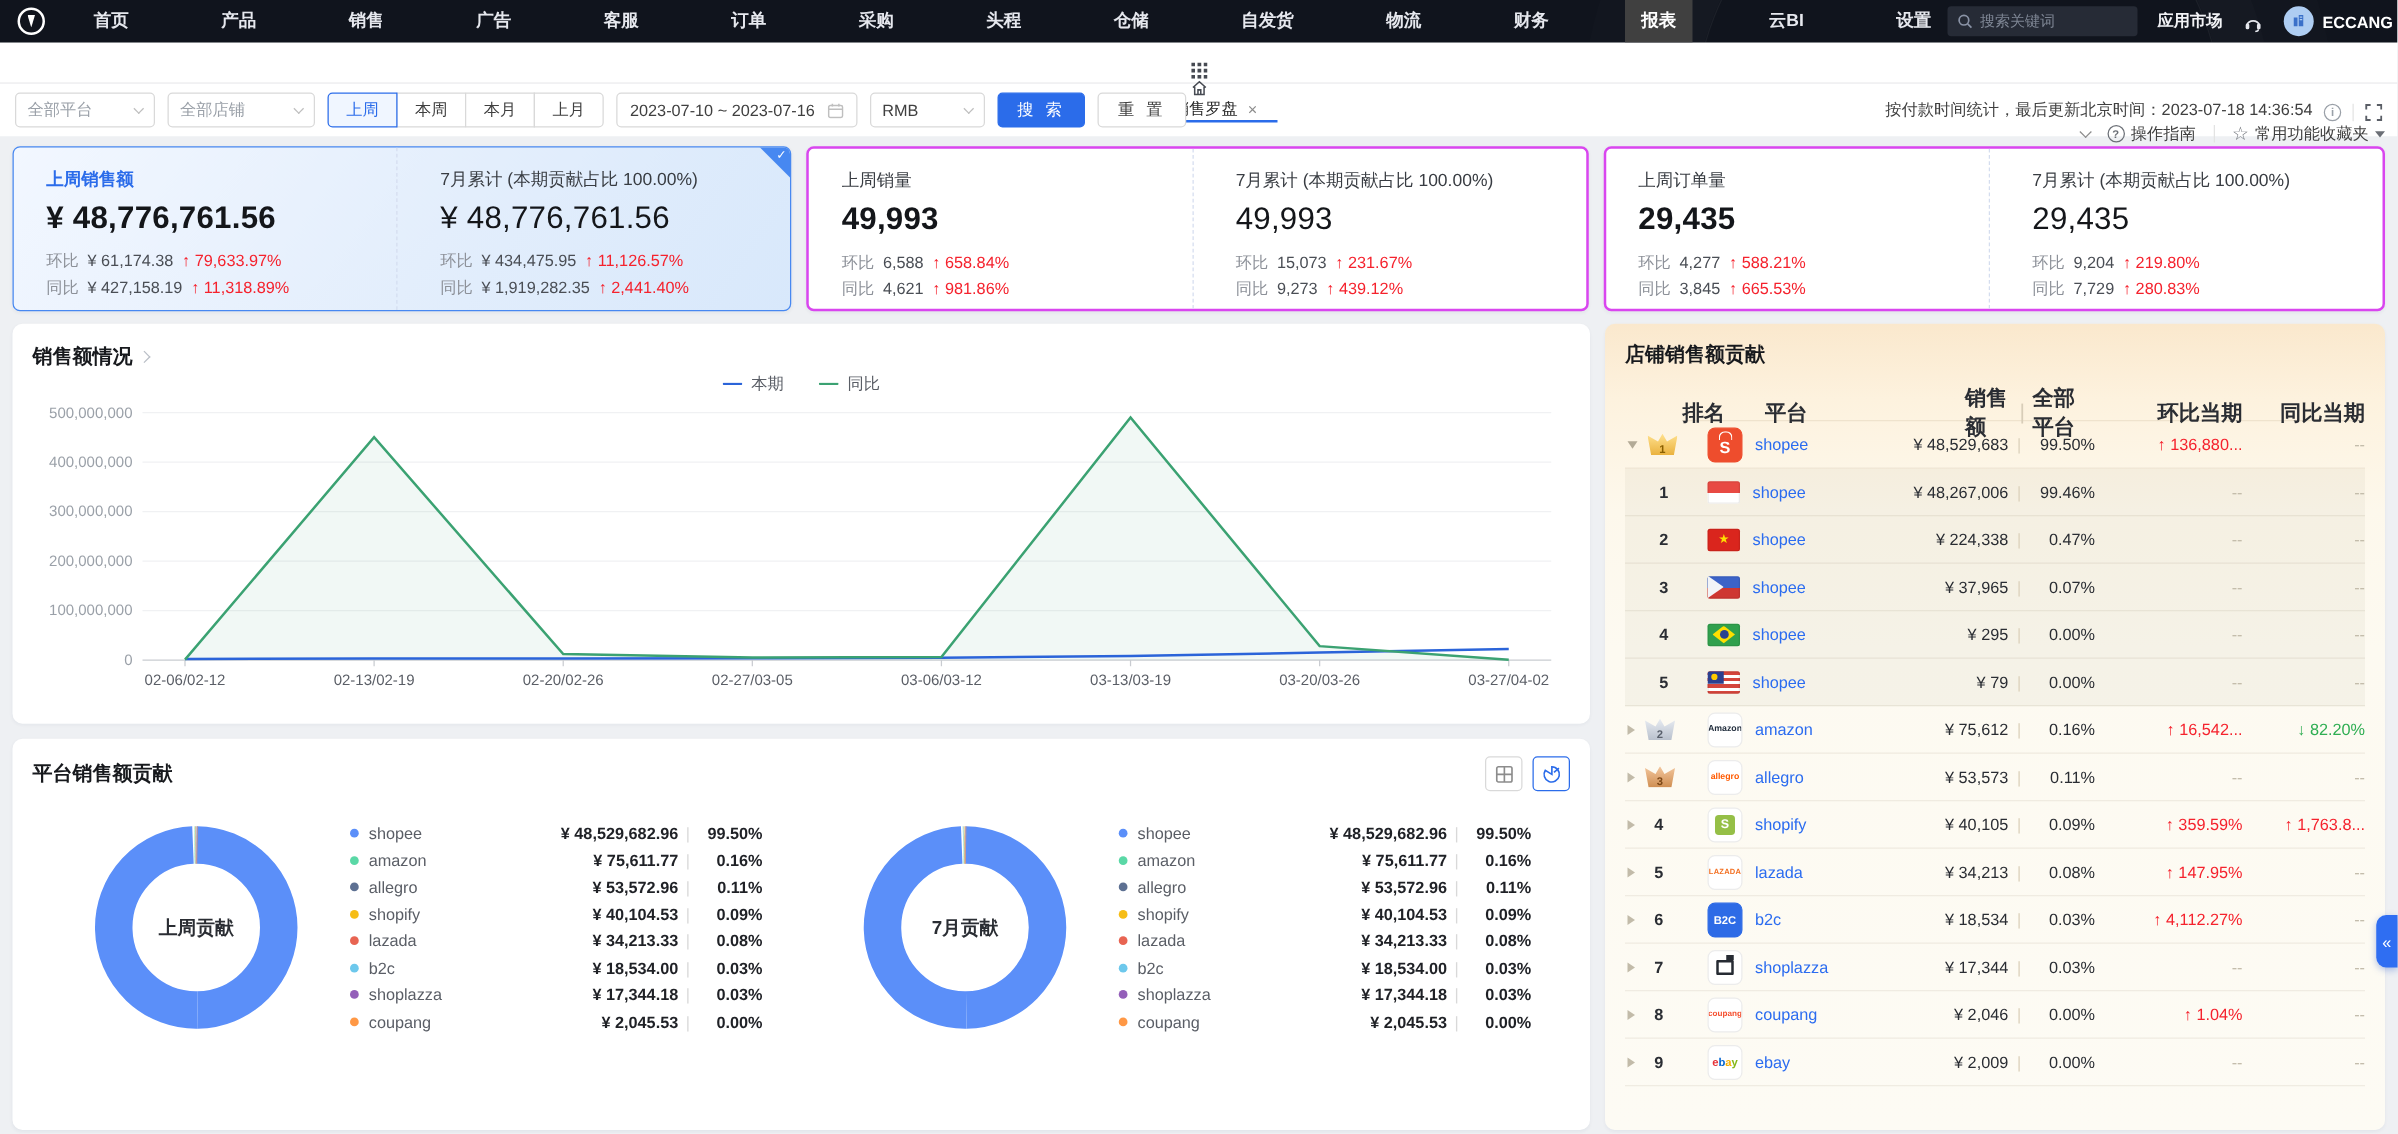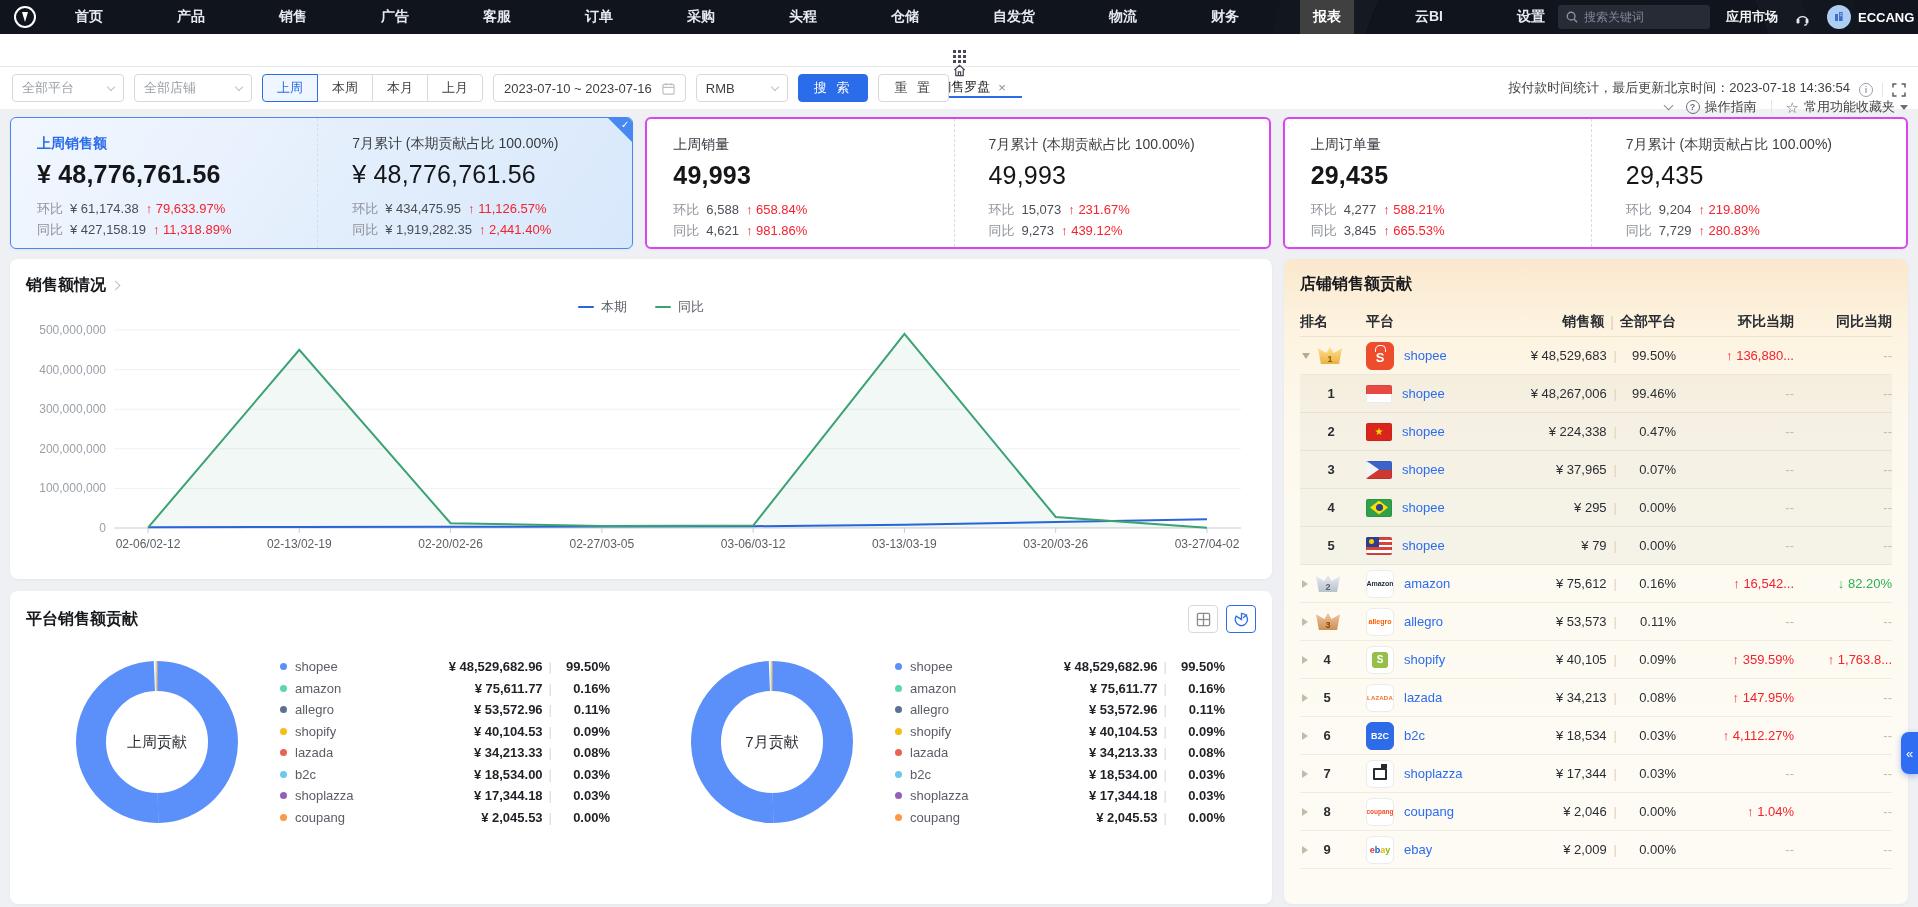--- a/index.html
+++ b/index.html
@@ -78,34 +78,34 @@
   .linelegend .li{display:flex;align-items:center;gap:7px;cursor:pointer;}
   .li i{width:16px;height:0;border-top:2.5px solid;border-radius:2px;}
   .piepanel{height:313px;padding:14px 16px;}
   .ptitle-row{display:flex;align-items:center;justify-content:space-between;}
   .toggles{display:flex;gap:8px;}
   .tgl{width:30px;height:28px;border:1px solid #d9d9d9;border-radius:4px;background:#fff;display:flex;align-items:center;justify-content:center;cursor:pointer;}
   .tgl.on{border-color:#2b6cea;}
   .pies{display:flex;margin-top:14px;}
   .pie-group{flex:1;display:flex;align-items:center;}
   .donut-wrap{position:relative;width:190px;height:190px;margin-left:36px;flex:none;}
-  .donut-center{position:absolute;inset:0;display:flex;align-items:center;justify-content:center;font-size:15px;color:#2a2d33;}
+  .donut-center{position:absolute;inset:0;display:flex;align-items:center;justify-content:center;font-size:15px;color:#2a2d33;font-weight:bold;}
   .plegend{margin-left:28px;width:330px;}
   .plg-row{display:flex;align-items:center;height:21.5px;font-size:13px;}
   .plg-row .dot{width:7px;height:7px;border-radius:50%;margin-right:8px;flex:none;}
   .plg-row .nm{color:#5a5e66;flex:1;}
   .plg-row .vl{color:#1f2126;font-weight:bold;text-align:right;width:140px;}
   .plg-row .pp{color:#d9d9d9;margin:0 6px;}
   .plg-row .pc{color:#1f2126;font-weight:bold;width:52px;text-align:right;}
   
   .rightpanel{flex:1;background:linear-gradient(180deg,#fae8cd 0%,#fdf2de 60px,#fdf8ec 150px,#fdfaf1 260px,#fdfbf4 100%);
     border-radius:8px;padding:0 16px;overflow:hidden;}
   .rtitle{font-size:16px;font-weight:bold;color:#17191d;padding:15px 0 12px 0;}
   .tgrid{display:grid;grid-template-columns:66px 160px 1fr 118px 98px;align-items:center;}
-  .thead{height:30px;font-size:14px;font-weight:bold;color:#2a2d33;border-bottom:1px solid #efe3cd;}
+  .thead{height:30px;font-size:17px;font-weight:bold;color:#2a2d33;border-bottom:1px solid #efe3cd;margin-left:46px;}
   .th-sales{display:flex;justify-content:flex-end;align-items:center;gap:6px;}
   .th-sales .pp{color:#d8cdb8;font-weight:normal;}
   .th-r{text-align:right;}
   .trow{height:38px;font-size:13px;border-bottom:1px solid rgba(90,70,30,.08);cursor:pointer;}
   .trow.sub{background:rgba(100,90,60,.05);}
   .c-rank{display:flex;align-items:center;gap:8px;padding-left:2px;}
   .caret-r{width:0;height:0;border-left:6px solid #c2bba9;border-top:4px solid transparent;border-bottom:4px solid transparent;flex:none;}
   .caret-d{width:0;height:0;border-top:6px solid #b3ab97;border-left:4px solid transparent;border-right:4px solid transparent;flex:none;}
   .caret-sp{width:10px;flex:none;}
   .ranknum{color:#2a2d33;font-weight:bold;width:22px;text-align:center;}

